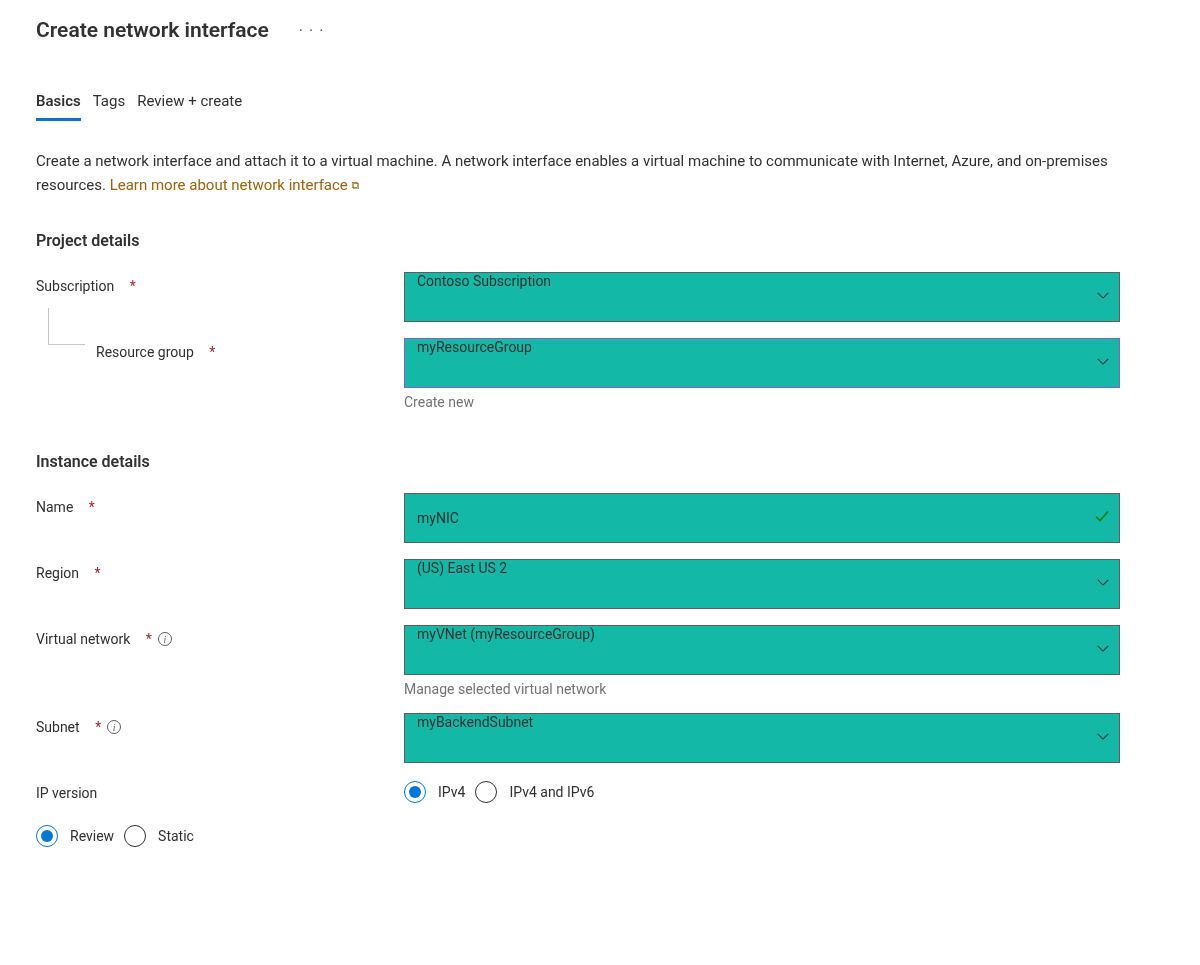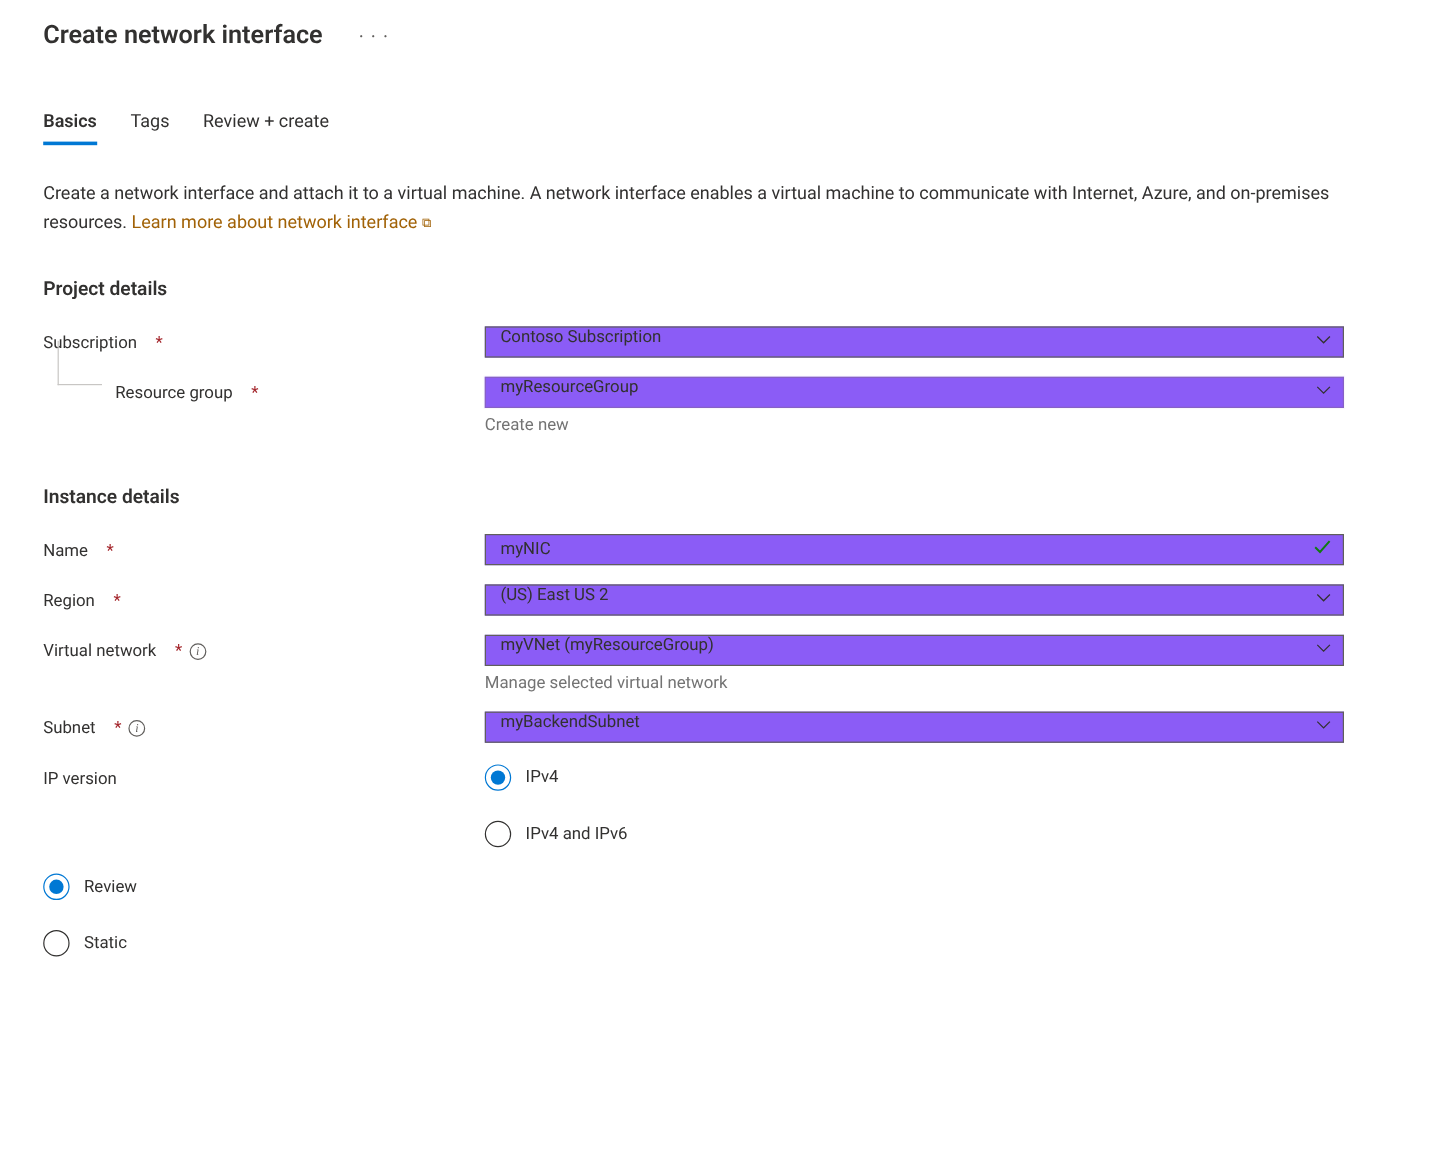--- a/index.html
+++ b/index.html
@@ -23,21 +23,21 @@
     }
     .more-icon {
       font-size: 16px;
       color: #605e5c;
       letter-spacing: 1px;
       cursor: pointer;
       margin-left: 10px;
     }
     .tabs {
       display: flex;
-      gap: 28px;
+      gap: 12px;
       margin-bottom: 28px;
     }
     .tab {
       padding-bottom: 8px;
       cursor: pointer;
       color: #323130;
       font-size: 15px;
     }
     .tab.active {
       font-weight: 600;
@@ -102,26 +102,26 @@
       height: 36px;
       border-left: 1px solid #c8c6c4;
       border-bottom: 1px solid #c8c6c4;
     }
     .select-wrap, .input-wrap {
       position: relative;
       width: 100%;
     }
     .select, .text-input {
       width: 100%;
-      height: 26px;
+      height: 50px;
       border: 1px solid #605e5c;
       padding: 0 34px 0 12px;
       font-size: 14px;
       font-family: inherit;
-      background: #8b5cf6;
+      background: #14b8a6;
       color: #323130;
       outline: none;
       cursor: pointer;
     }
     .text-input { cursor: text; }
     .select.selected-outline {
       border-color: #8661c5;
       box-shadow: 0 0 0 1px rgba(134,97,197,0.05);
     }
     .chevron-wrap, .check-wrap {
@@ -137,22 +137,22 @@
       color: #737373;
       font-size: 14px;
       text-decoration: none;
       display: inline-block;
       margin-top: 6px;
       cursor: pointer;
     }
     .section-gap { height: 26px; }
     .radio-group {
       display: flex;
-      flex-direction: column;
-      gap: 25px;
+      flex-direction: row;
+      gap: 10px;
       padding-top: 2px;
     }
     .radio-item {
       display: flex;
       align-items: center;
       gap: 12px;
       cursor: pointer;
     }
     .radio-circle {
       width: 22px;

